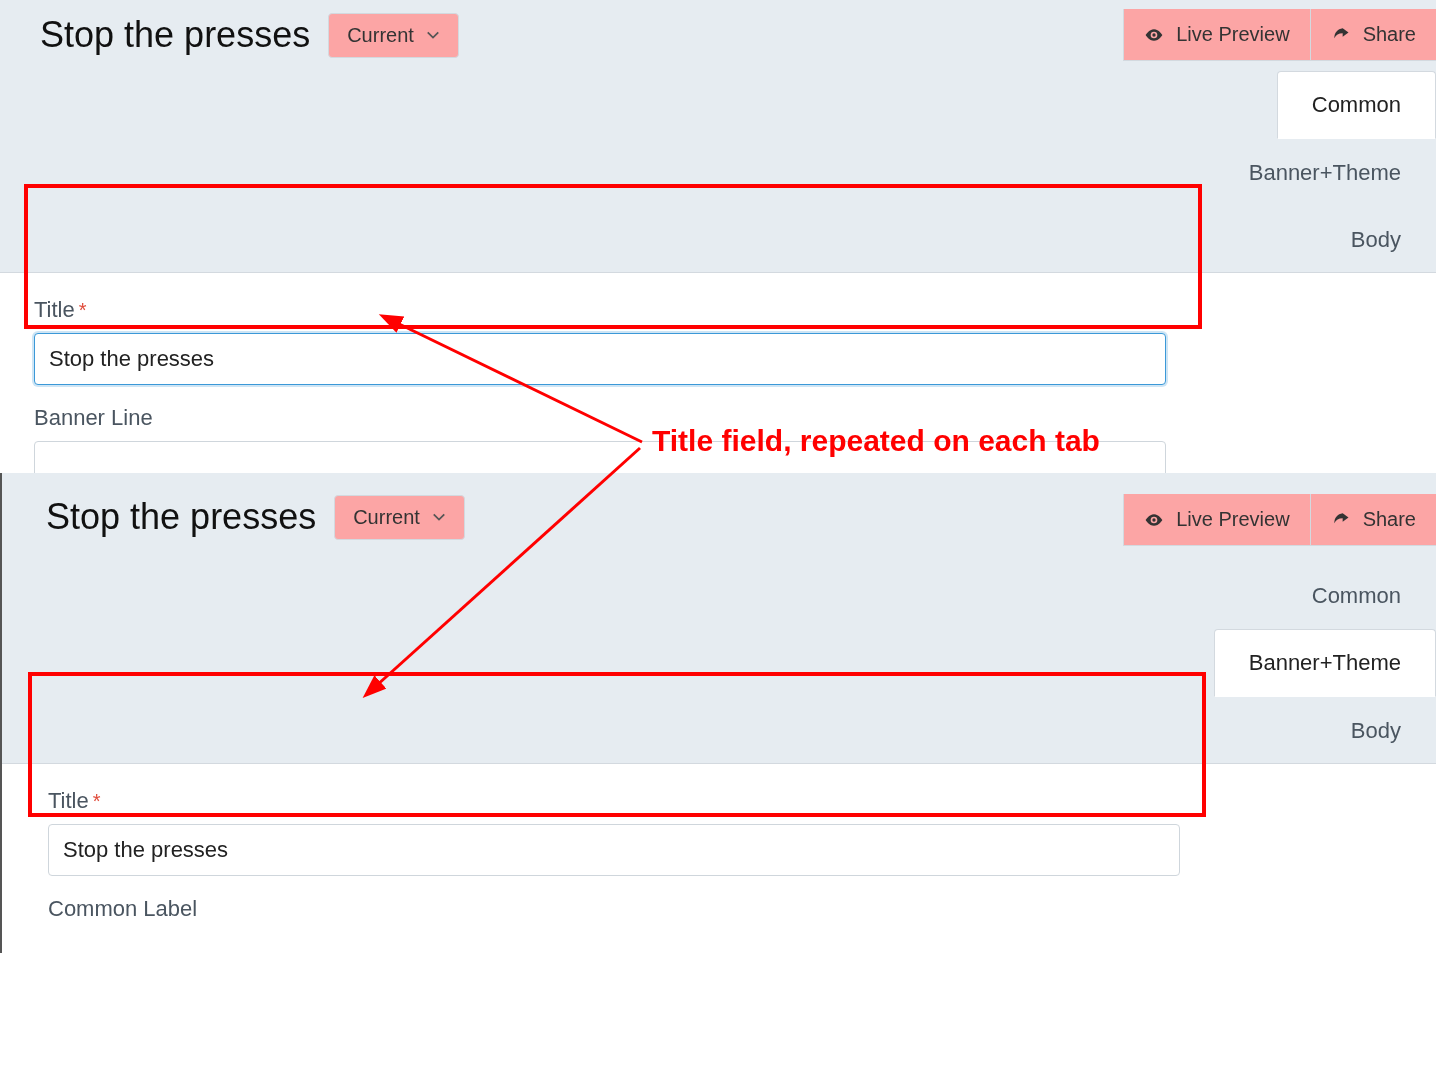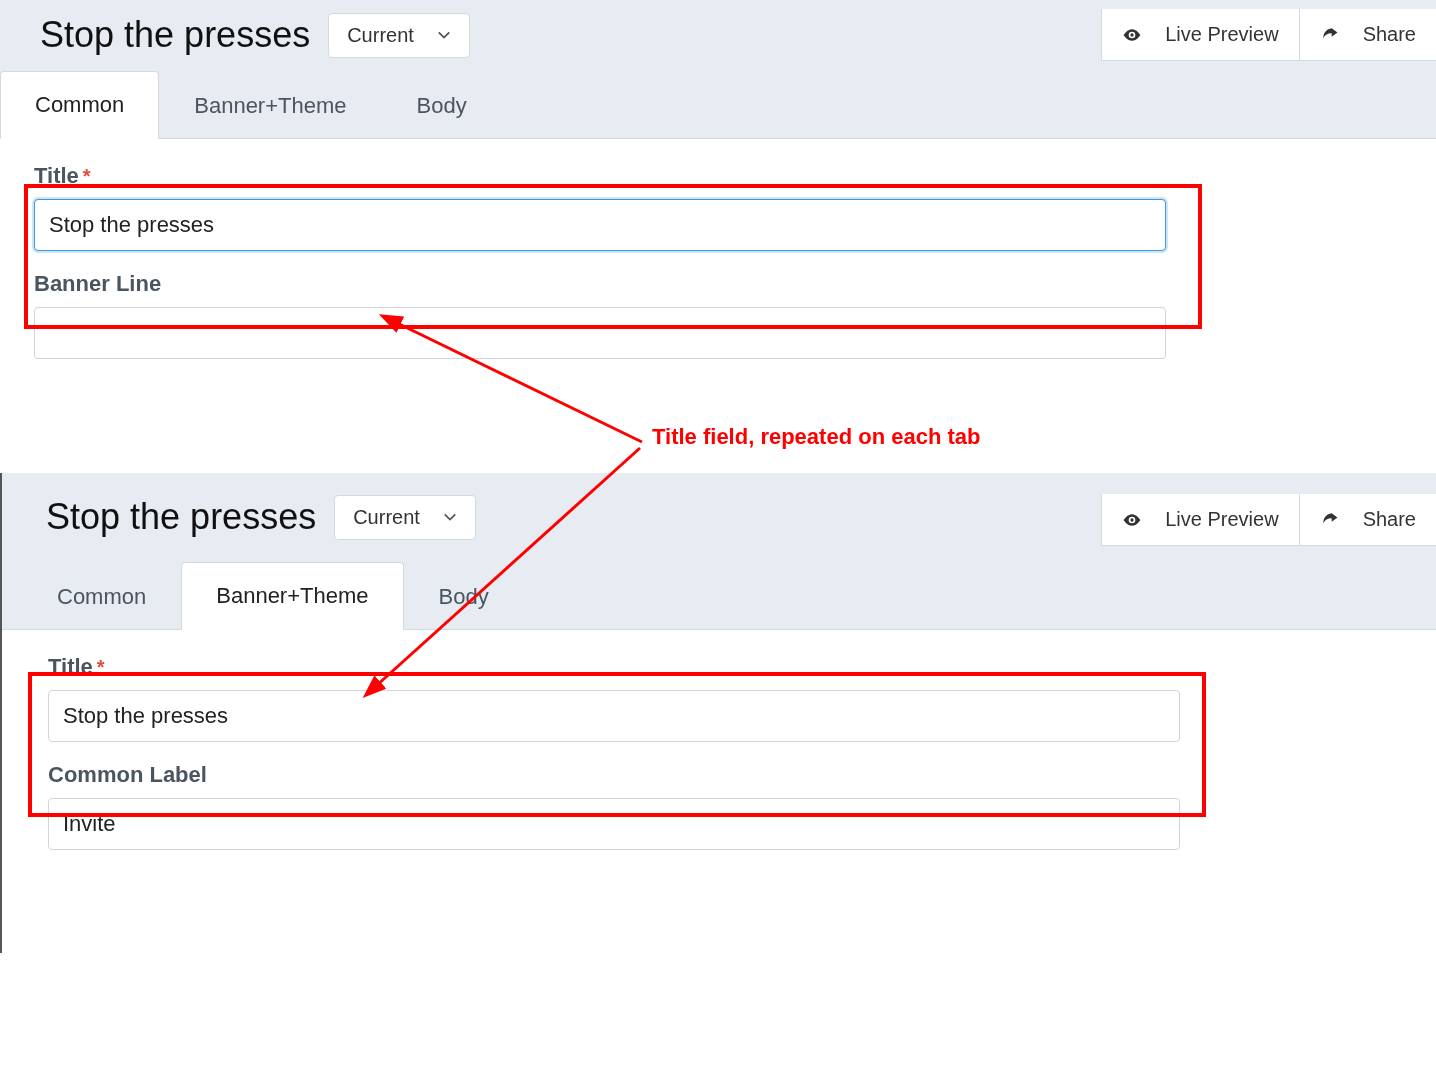--- a/index.html
+++ b/index.html
@@ -23,50 +23,51 @@
     display: flex;
     align-items: center;
     gap: 18px;
   }
   .page-title {
     font-size: 36px;
     font-weight: 400;
     color: #111;
   }
   .btn {
-    background: #ffffff;
+    background: #fca5a5;
     border: 1px solid #d3d9df;
     border-radius: 4px;
     padding: 10px 18px;
     font-size: 20px;
     color: #333;
     cursor: pointer;
     display: inline-flex;
     align-items: center;
-    gap: 23px;
+    gap: 12px;
   }
   .btn-plain {
     border-radius: 0;
   }
   .header-actions {
     display: flex;
     align-items: flex-start;
   }
   .header-actions .btn {
     border-radius: 0;
     border-top: none;
     border-right: none;
     padding: 14px 20px;
   }
   .tabs {
     background: #e6ecf1;
     display: flex;
     align-items: flex-end;
     padding-left: 0;
     border-bottom: 1px solid #d3d9df;
+    flex-direction: column;
   }
   .tab {
     font-size: 22px;
     padding: 20px 34px;
     color: #4a5560;
     cursor: pointer;
     border: 1px solid transparent;
     border-bottom: none;
     position: relative;
     top: 1px;
@@ -82,21 +83,21 @@
   .form-area {
     padding: 24px 16px 20px 34px;
     background: #fff;
     position: relative;
   }
   .form-group {
     margin-bottom: 20px;
   }
   .form-label {
     font-size: 22px;
-    font-weight: 700;
+    font-weight: 400;
     color: #4a5560;
     display: block;
     margin-bottom: 10px;
   }
   .req {
     color: #e04b3a;
     font-size: 20px;
     margin-left: 4px;
   }
   .form-input {
@@ -114,21 +115,21 @@
   }
   .highlight-box {
     position: absolute;
     border: 4px solid #ff0000;
     pointer-events: none;
     z-index: 5;
   }
   .annotation {
     position: absolute;
     color: #ff0000;
-    font-size: 22px;
+    font-size: 30px;
     font-weight: 700;
     z-index: 6;
     white-space: nowrap;
   }
   svg.arrow {
     position: absolute;
     z-index: 5;
     pointer-events: none;
     overflow: visible;
   }
@@ -244,21 +245,20 @@
 
   <div class="form-area" style="padding-left:46px;">
     <div class="form-group">
       <label class="form-label">
         <span>Title</span><span class="req">*</span>
       </label>
       <input class="form-input" value="Stop the presses" style="">
     </div>
     <div class="form-group">
       <label class="form-label">Common Label</label>
-      <input class="form-input" value="Invite" style="">
     </div>
   </div>
 </div>
 
 <div class="highlight-box" style="left:24px; top:184px; width:1178px; height:145px;"></div>
 <div class="highlight-box" style="left:28px; top:672px; width:1178px; height:145px;"></div>
 <div class="annotation" style="left:652px; top:424px;">Title field, repeated on each tab</div>
 
 <svg class="arrow" style="left:0; top:0;" width="1436" height="1081">
   <defs>

